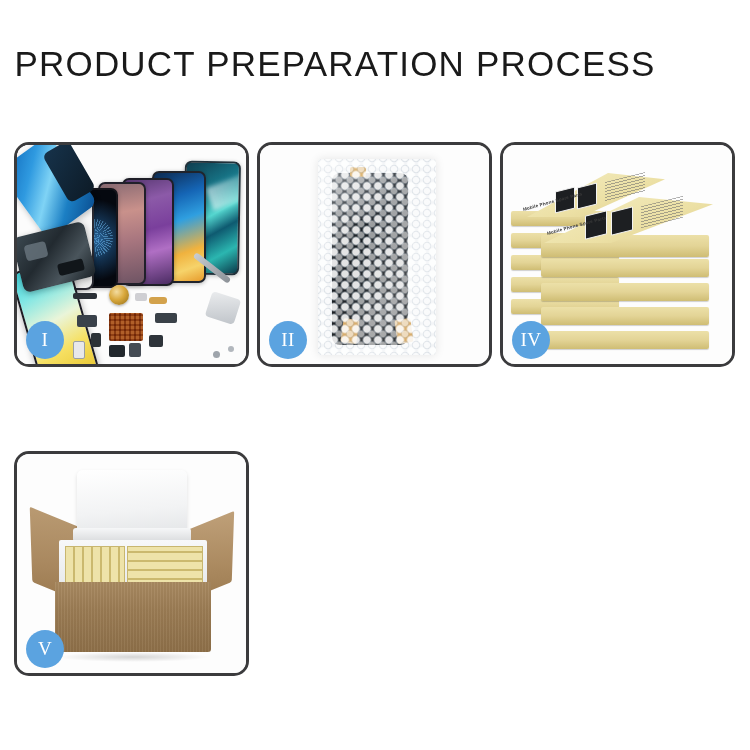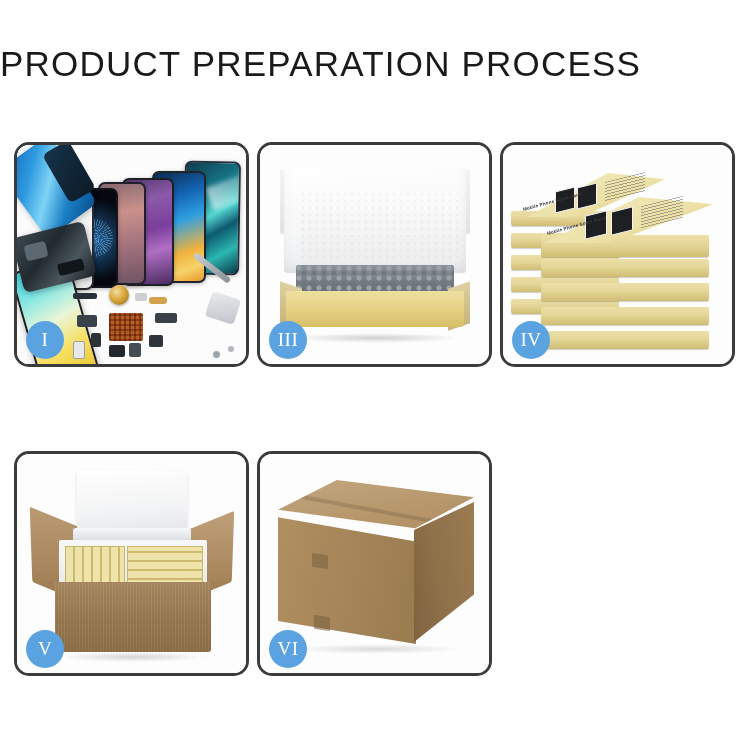--- a/index.html
+++ b/index.html
@@ -13,20 +13,21 @@
     font-family: "Liberation Sans", sans-serif;
     overflow: hidden;
     position: relative;
   }
 
   
   .header {
     position: absolute;
     left: 0; top: 0;
     width: 670px;
+    text-align: center;
   }
   .page-title {
     margin: 0;
     padding-top: 44px;
     font-size: 35px;
     line-height: 40px;
     font-weight: 400;
     letter-spacing: 1.2px;
     color: #1a1a1a;
     font-family: "Liberation Sans", sans-serif;
@@ -474,40 +475,36 @@
       <div class="flex-part fp10"></div>
 
       <div class="tool"></div>
       <div class="tool2"></div>
       <div class="screw"></div>
       <div class="screw2"></div>
     </div>
     <div class="badge">I</div>
   </div>
 
-
   <div class="panel">
     <div class="panel-stage">
-      <div class="box3-wrap">
-        <div class="box3-lid-flapL"></div>
-        <div class="box3-lid-flapR"></div>
-        <div class="box3-lid">
-          <div class="box3-foamface">
-            <div class="box3-foamgrain"></div>
-          </div>
-        </div>
-        <div class="box3-contents"></div>
-        <div class="box3-frontL"></div>
-        <div class="box3-frontR"></div>
-        <div class="box3-front"></div>
-        <div class="box3-shadow"></div>
+      <div class="bubble-pack">
+        <div class="bubble-inner-screen"></div>
+        <div class="bubble-flex"></div>
+        <div class="bubble-tape1"></div>
+        <div class="bubble-tape2"></div>
+        <div class="bubble-tape3"></div>
+        <div class="bubbles"></div>
+        <div class="bubbles2"></div>
+        <div class="pack-sheen"></div>
       </div>
     </div>
-    <div class="badge">III</div>
+    <div class="badge">II</div>
   </div>
+
 
   <div class="panel">
     <div class="panel-stage">
       <div class="stack">
 
         <div class="sbox" style="left:2px;  top:52px;  width:108px; height:15px;"></div>
         <div class="sbox" style="left:2px;  top:74px;  width:108px; height:15px;"></div>
         <div class="sbox" style="left:2px;  top:96px;  width:108px; height:15px;"></div>
         <div class="sbox" style="left:2px;  top:118px; width:108px; height:15px;"></div>
         <div class="sbox" style="left:2px;  top:140px; width:108px; height:15px;"></div>
@@ -553,29 +550,14 @@
         </div>
         <div class="v-front">
           <div class="v-front-texture"></div>
         </div>
         <div class="v-shadow"></div>
       </div>
     </div>
     <div class="badge">V</div>
   </div>
 
-  <div class="panel">
-    <div class="panel-stage">
-      <div class="c-wrap">
-        <div class="c-top">
-          <div class="c-seam"></div>
-        </div>
-        <div class="c-left"></div>
-        <div class="c-right"></div>
-        <div class="c-tape1"></div>
-        <div class="c-tape2"></div>
-        <div class="c-shadow"></div>
-      </div>
-    </div>
-    <div class="badge">VI</div>
-  </div>
 
 </div>
 
 </body></html>

